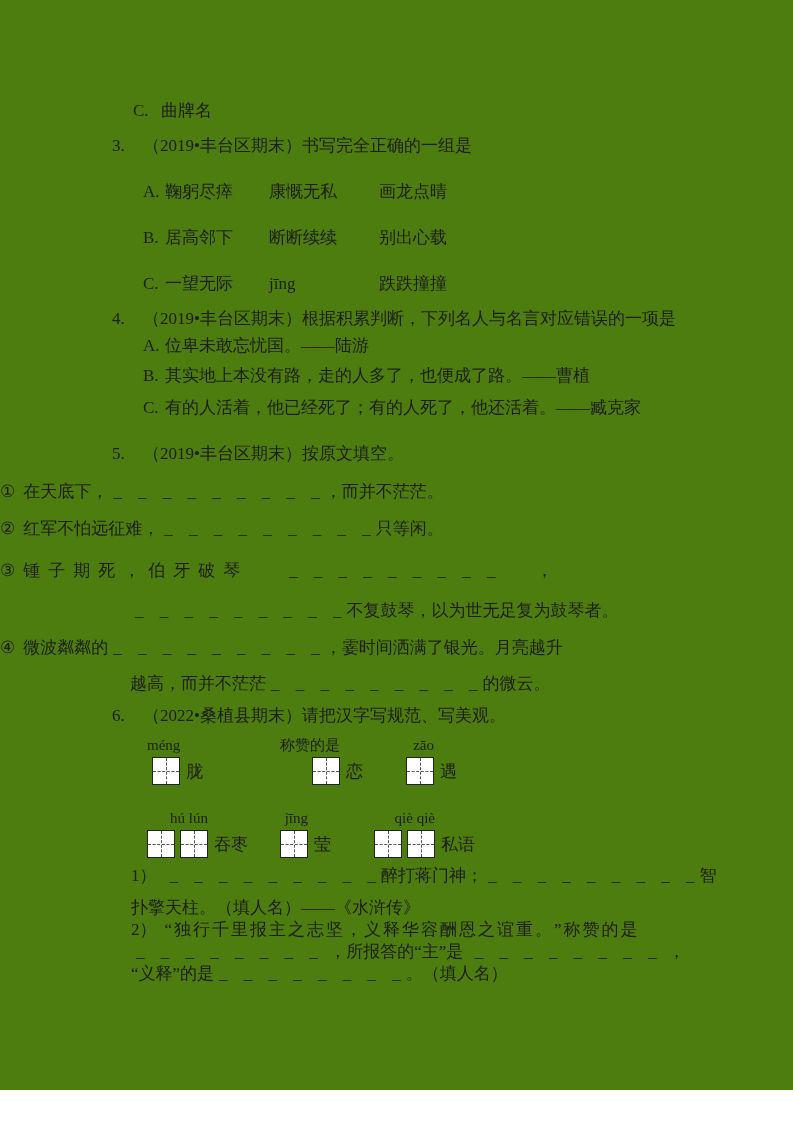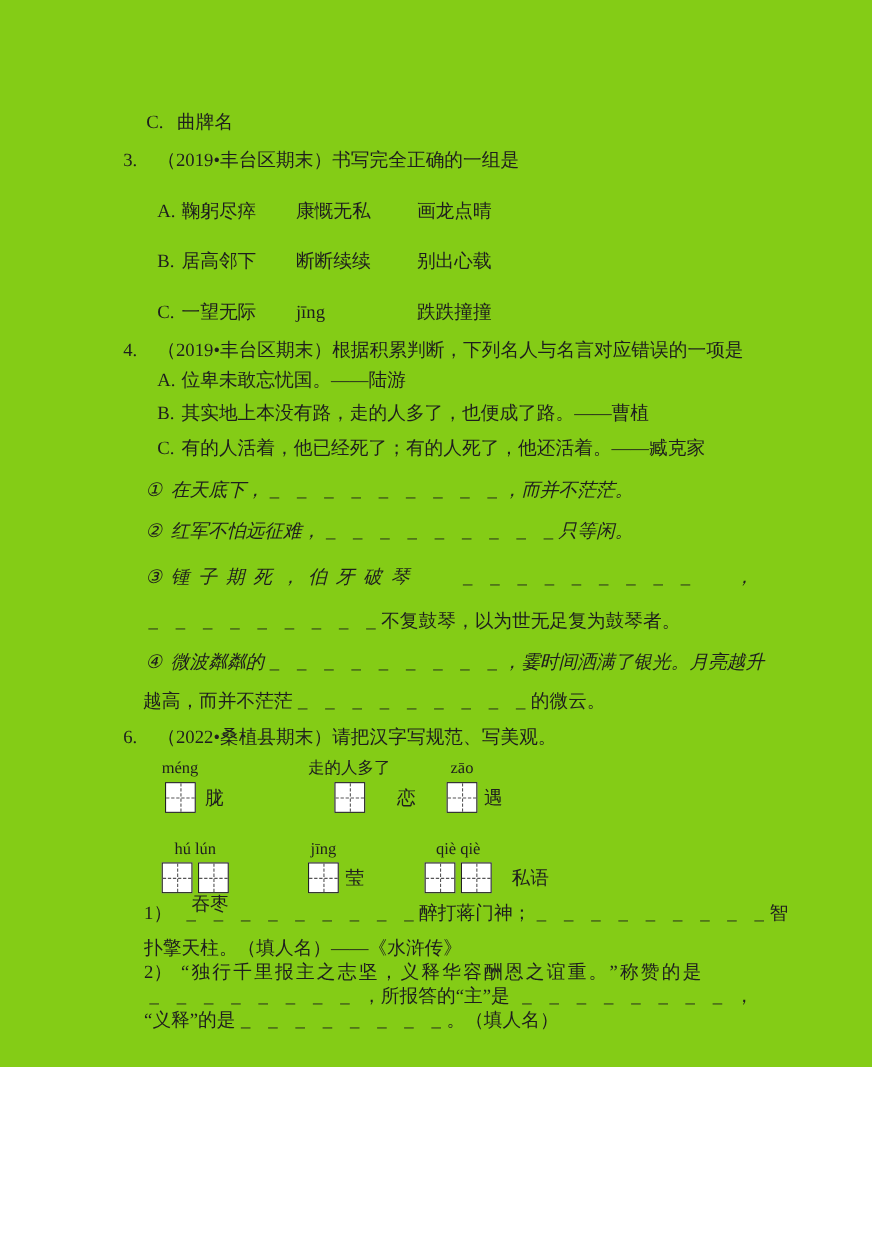--- a/index.html
+++ b/index.html
@@ -1,49 +1,49 @@
 <!DOCTYPE html>
 <html><head>
 <meta charset="utf-8">
 <style>
   html,body{margin:0;padding:0;background:#ffffff;}
   .page{
     position:relative;
-    width:793px;height:970px;
-    background:#84cc16;
+    width:793px;height:1090px;
+    background:#4d7c0f;
     color:#1e1e1e;
     font-family:"Liberation Serif","DejaVu Serif",serif;
     font-size:17px;
     overflow:hidden;
   }
   .content{padding-top:100px;}
   .line{line-height:22px;white-space:nowrap;}
   
   .qnum{display:inline-block;margin-left:112px;width:31px;}
   
   .opt{margin-left:143px;}
   .olabel{display:inline-block;width:22px;}
   .prevopt{margin-left:133px;}
   .prevopt .olabel{width:28px;}
   .w1{display:inline-block;width:104px;}
   .w2{display:inline-block;width:110px;}
   
-  .q5item{margin-left:132px;font-style:italic;}
+  .q5item{}
   .q5cont{margin-left:130px;}
   .marker{display:inline-block;margin-right:8px;}
   .blank{word-spacing:12px;padding:0 5px;}
   .flexline{display:flex;justify-content:space-between;}
   .spread{letter-spacing:8px;}
   .spread2{letter-spacing:2px;}
   
   .q7line{margin-left:131px;}
   
   .wrow{position:relative;height:50px;}
   .wgroup{position:absolute;top:0;display:flex;}
-  .pbcol{display:flex;flex-direction:column;align-items:center;}
+  .pbcol{display:flex;flex-direction:column;align-items:flex-end;}
   .pinyin{height:20px;line-height:20px;font-size:15px;white-space:nowrap;}
   .boxwrap{display:flex;gap:5px;margin-top:2px;}
   .tz{width:28px;height:28px;box-sizing:border-box;border:1.5px solid #222;position:relative;background:#fff;}
   .tz::before{content:"";position:absolute;left:0;right:0;top:50%;border-top:1px dashed #555;}
   .tz::after{content:"";position:absolute;top:0;bottom:0;left:50%;border-left:1px dashed #555;}
   .wchar{align-self:flex-end;margin:0 0 3px 6px;line-height:20px;}
   
   .mt5{margin-top:5px}.mt7{margin-top:7px}.mt8{margin-top:8px}.mt9{margin-top:24px}
   .mt10{margin-top:10px}.mt11{}.mt13{margin-top:13px}.mt14{margin-top:14px}
   .mt15{margin-top:15px}.mt16{margin-top:16px}.mt18{margin-top:18px}.mt20{margin-top:20px}
@@ -78,20 +78,23 @@
     <div class="line opt mt5">
       <span class="olabel">A.</span><span>位卑未敢忘忧国。——陆游</span>
     </div>
     <div class="line opt mt8">
       <span class="olabel">B.</span><span>其实地上本没有路，走的人多了，也便成了路。——曹植</span>
     </div>
     <div class="line opt mt10">
       <span class="olabel">C.</span><span>有的人活着，他已经死了；有的人死了，他还活着。——臧克家</span>
     </div>
 
+    <div class="line mt9">
+      <span class="qnum">5.</span><span>（2019•丰台区期末）按原文填空。</span>
+    </div>
     <div class="line q5item mt16">
       <span class="marker">①</span><span>在天底下，</span><span class="blank">_ _ _ _ _ _ _ _ _</span><span>，而并不茫茫。</span>
     </div>
     <div class="line q5item mt15">
       <span class="marker">②</span><span>红军不怕远征难，</span><span class="blank">_ _ _ _ _ _ _ _ _</span><span>只等闲。</span>
     </div>
     <div class="line q5item flexline mt20" style="width:553px;text-align:right;">
       <span><span class="marker">③</span><span class="spread">锺子期死，伯牙破琴</span></span>
       <span class="blank">_ _ _ _ _ _ _ _ _</span>
       <span>，</span>
@@ -114,58 +117,58 @@
         <div class="pbcol">
           <div class="pinyin">méng</div>
           <div class="boxwrap">
               <div class="tz"></div>
             </div>
         </div>
         <span class="wchar">胧</span>
       </div>
       <div class="wgroup" style="left:280px;">
         <div class="pbcol">
-          <div class="pinyin">走的人多了</div>
+          <div class="pinyin">称赞的是</div>
           <div class="boxwrap">
               <div class="tz"></div>
             </div>
         </div>
         <span class="wchar">恋</span>
       </div>
       <div class="wgroup" style="left:406px;">
         <div class="pbcol">
           <div class="pinyin">zāo</div>
           <div class="boxwrap">
               <div class="tz"></div>
             </div>
         </div>
         <span class="wchar">遇</span>
       </div>
     </div>
     <div class="wrow mt23">
-      <div class="wgroup" style="left:147px;flex-direction:column;">
+      <div class="wgroup" style="left:147px;">
         <div class="pbcol">
           <div class="pinyin">hú lún</div>
           <div class="boxwrap">
               <div class="tz"></div>
               <div class="tz"></div>
             </div>
         </div>
         <span class="wchar">吞枣</span>
       </div>
       <div class="wgroup" style="left:280px;">
         <div class="pbcol">
           <div class="pinyin">jīng</div>
           <div class="boxwrap">
               <div class="tz"></div>
             </div>
         </div>
         <span class="wchar">莹</span>
       </div>
-      <div class="wgroup" style="left:386px;gap:12px;">
+      <div class="wgroup" style="left:374px;">
         <div class="pbcol">
           <div class="pinyin">qiè qiè</div>
           <div class="boxwrap">
               <div class="tz"></div>
               <div class="tz"></div>
             </div>
         </div>
         <span class="wchar">私语</span>
       </div>
     </div>

